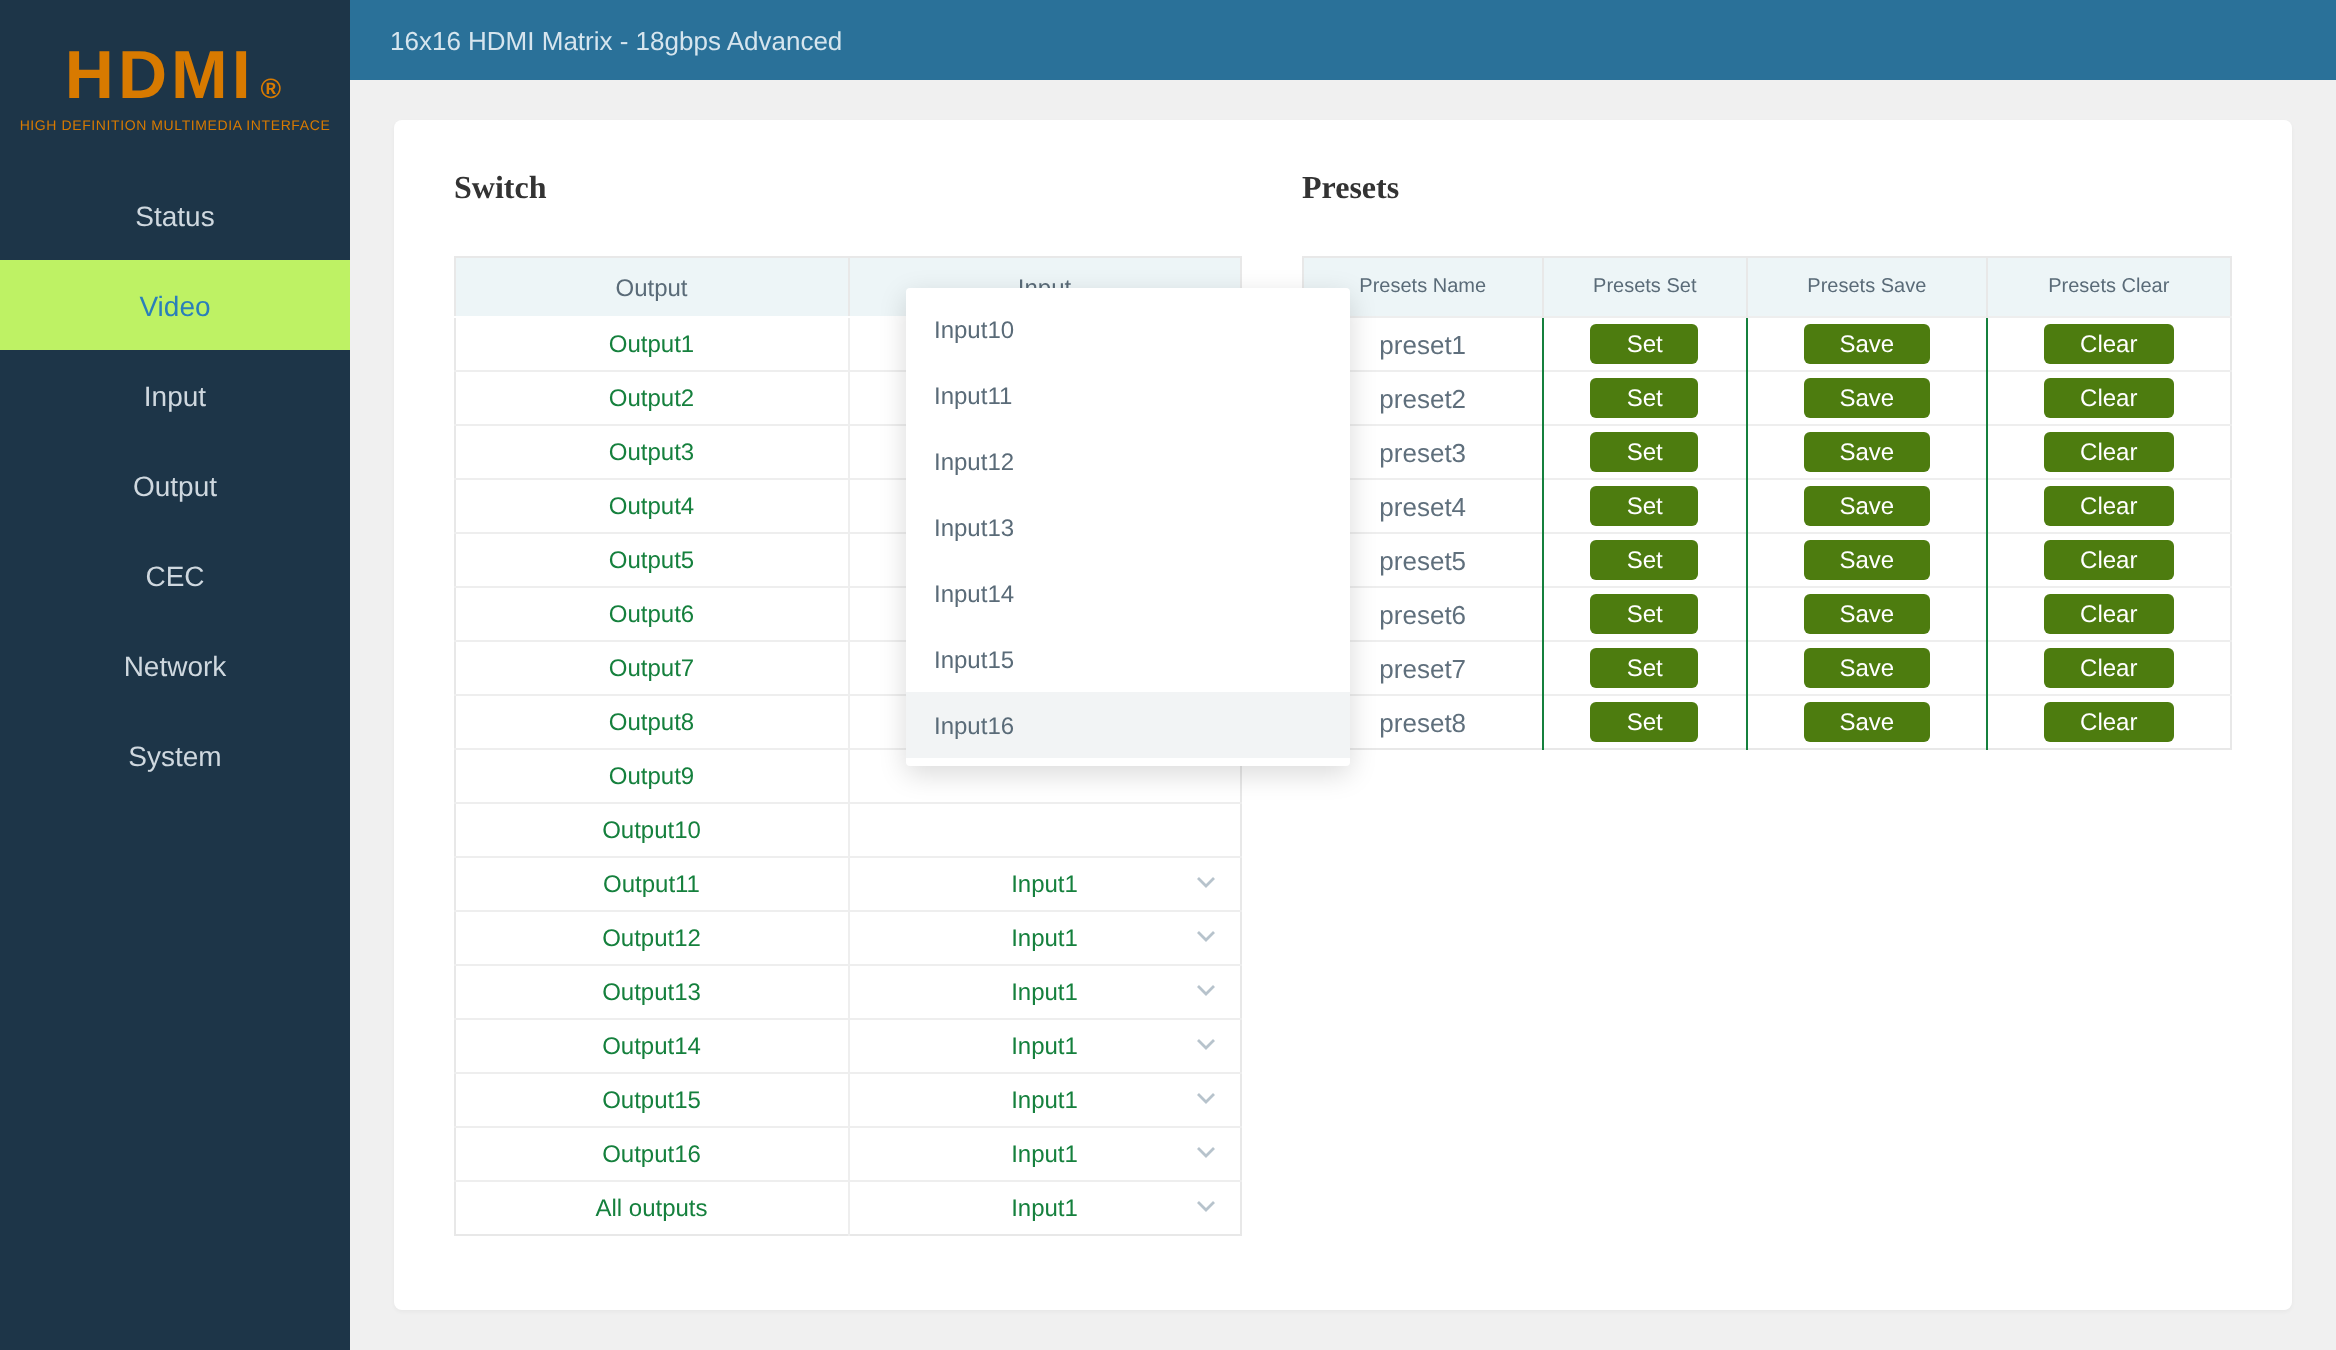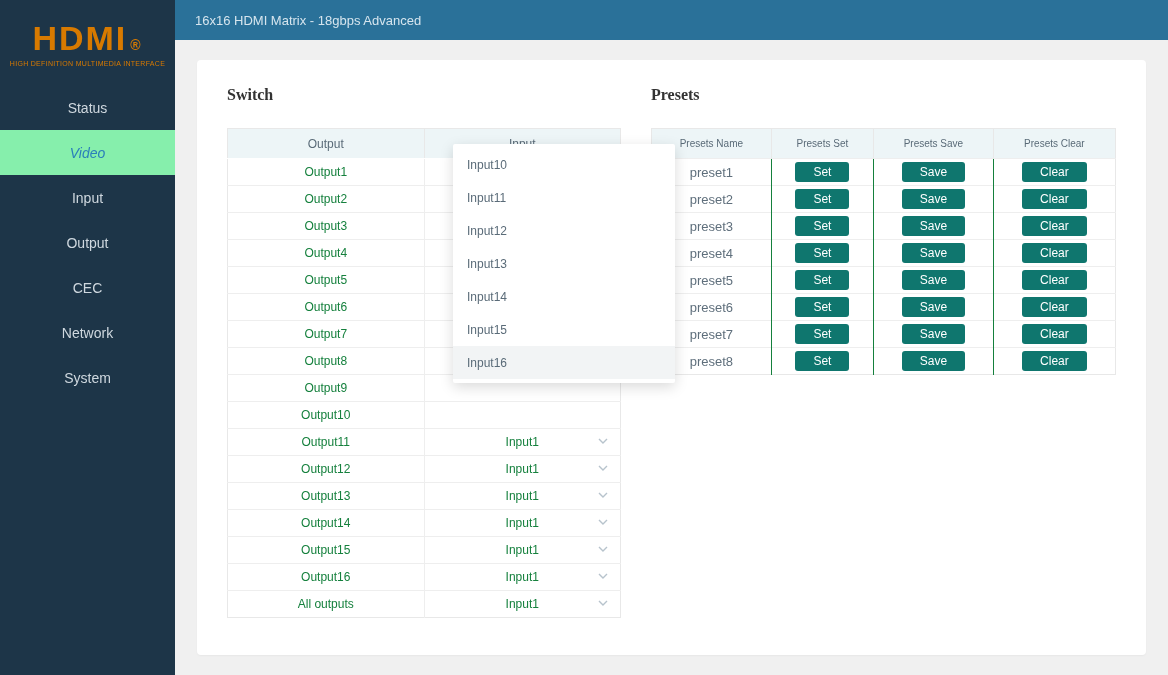--- a/index.html
+++ b/index.html
@@ -10,21 +10,21 @@
 .logo-area { height: 85px; display: flex; flex-direction: column; align-items: center; justify-content: center; }
 .logo-word { display: flex; align-items: baseline; font-family: Arial, sans-serif; font-weight: 900; color: #d87a00; letter-spacing: 2px; }
 .logo-word .h { font-size: 34px; }
 .logo-word .d { font-size: 34px; }
 .logo-word .m { font-size: 34px; }
 .logo-word .i { font-size: 34px; }
 .logo-word .reg { font-size: 14px; margin-left: 3px; color: #d87a00; }
 .logo-sub { font-size: 7px; color: #d87a00; letter-spacing: 0.3px; margin-top: 2px; }
 .nav { display: flex; flex-direction: column; width: 100%; }
 .nav-item { height: 45px; display: flex; align-items: center; justify-content: center; font-size: 14px; color: #cfd8df; cursor: pointer; }
-.nav-item.active { background: #86efac; color: #2a7fba; font-style: italic; }
+.nav-item.active { background: #bef264; color: #2a7fba; }
 
 
 .main { flex: 1; display: flex; flex-direction: column; }
 .topbar { height: 40px; background: #2a7199; display: flex; align-items: center; padding: 0 20px; color: #d6e5ee; font-size: 13px; }
 .topbar-title { flex: 1; }
 .user-area { display: flex; align-items: center; gap: 10px; }
 .user-name { color: #e8f0f5; font-size: 13px; padding-right: 14px; border-right: 1px solid #5a93b3; }
 .user-name svg { vertical-align: -2px; margin-right: 6px; }
 .top-btn { background: #1d2d3c; color: #e8f0f5; border: none; border-radius: 3px; font-size: 12px; padding: 7px 14px; cursor: pointer; }
 
@@ -51,21 +51,21 @@
 .dropdown-item { height: 33px; display: flex; align-items: center; padding: 0 14px; font-size: 12px; color: #5a6b78; cursor: pointer; }
 .dropdown-item.hover { background: #f2f4f5; text-align: center; }
 
 
 .presets-col { flex: 1; }
 .ptbl { border: 1px solid #e8e8e8; width: 100%; border-collapse: collapse; }
 .ptbl th { background: #edf5f7; color: #5a6b78; font-size: 10px; font-weight: 500; height: 30px; text-align: center; border-right: 1px solid #e8e8e8; }
 .ptbl th:last-child { border-right: none; }
 .ptbl td { font-size: 13px; color: #5f6f7c; text-align: center; height: 27px; border-top: 1px solid #eee; border-right: 1px solid #15803d; }
 .ptbl td:last-child { border-right: none; }
-.btn { background: #0f766e; color: #fff; border: none; border-radius: 3px; font-size: 12px; padding: 3px 18px; cursor: pointer; }
+.btn { background: #4d7c0f; color: #fff; border: none; border-radius: 3px; font-size: 12px; padding: 3px 18px; cursor: pointer; }
 </style>
 </head>
 <body>
 
 <div class="sidebar">
   <div class="logo-area">
     <div class="logo-word">
       <span class="h">H</span>
         <span class="d">D</span>
         <span class="m">M</span>

